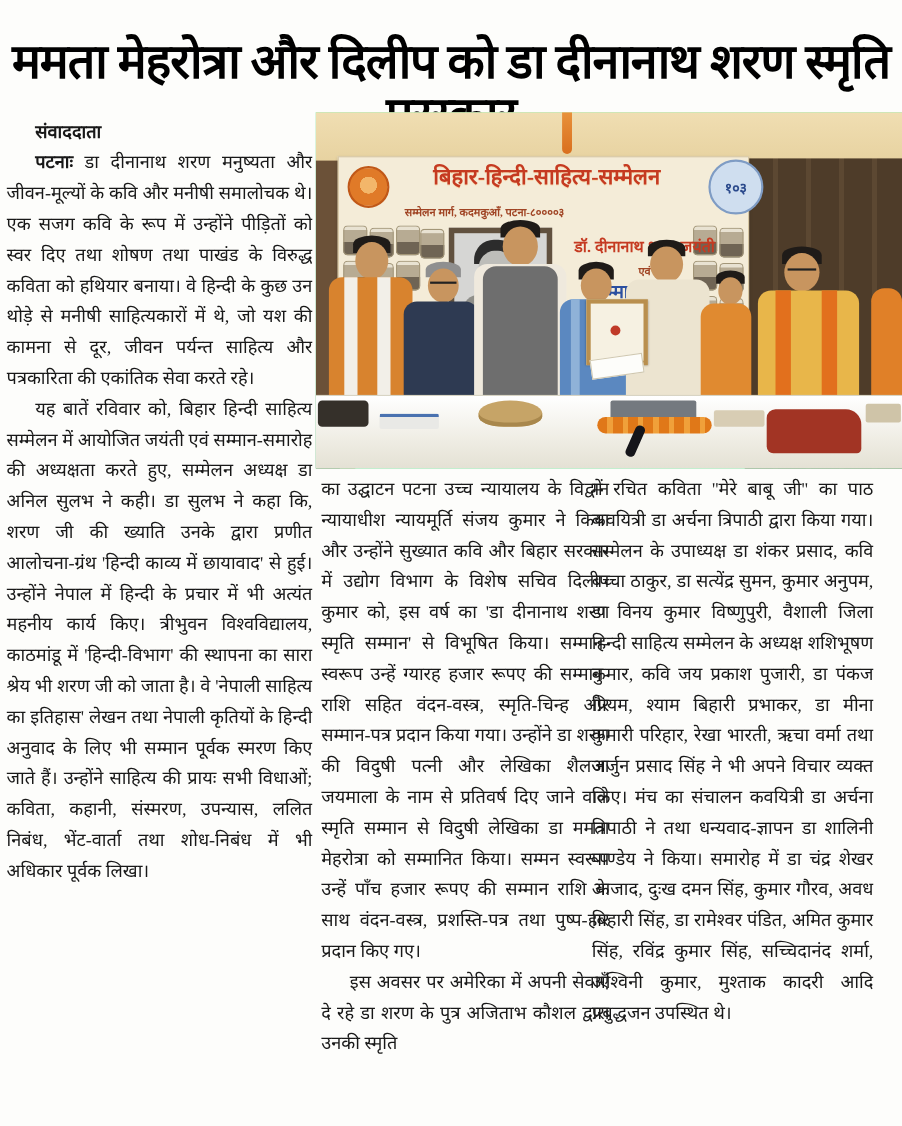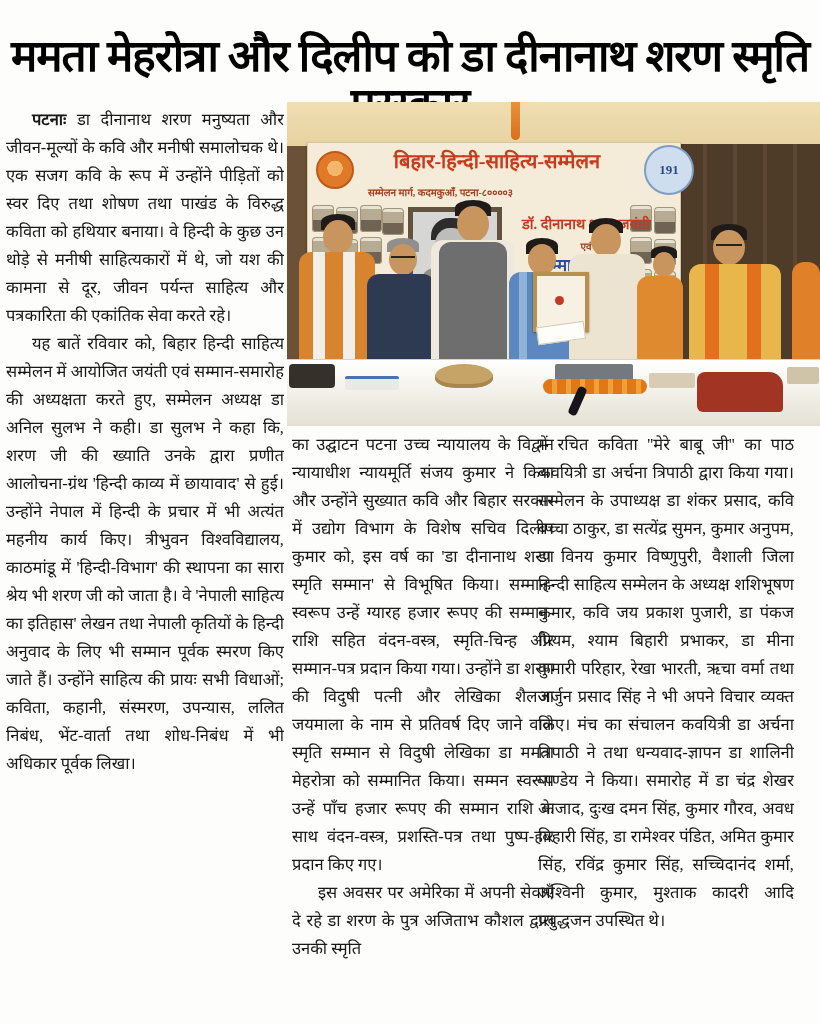--- a/index.html
+++ b/index.html
@@ -144,20 +144,21 @@
   .book2{left:362px;bottom:38px;width:46px;height:15px;background:#d8cdb4;border-radius:2px;}
   .redcloth{left:410px;bottom:14px;width:86px;height:40px;background:#a23424;border-radius:8px 14px 4px 6px;}
   .folder{left:500px;bottom:42px;width:32px;height:17px;background:#cfc4a8;border-radius:2px;}
 </style>
 </head>
 <body>
 
 <h1 class="headline">ममता मेहरोत्रा और दिलीप को डा दीनानाथ शरण स्मृति पुरस्कार</h1>
 
 <div class="col col1">
+  <p class="byline">संवाददाता</p>
   <p><span class="dateline">पटनाः</span> <span>डा दीनानाथ शरण मनुष्यता और जीवन-मूल्यों के कवि और मनीषी समालोचक थे। एक सजग कवि के रूप में उन्होंने पीड़ितों को स्वर दिए तथा शोषण तथा पाखंड के विरुद्ध कविता को हथियार बनाया। वे हिन्दी के कुछ उन थोड़े से मनीषी साहित्यकारों में थे, जो यश की कामना से दूर, जीवन पर्यन्त साहित्य और पत्रकारिता की एकांतिक सेवा करते रहे।</span></p>
   <p>यह बातें रविवार को, बिहार हिन्दी साहित्य सम्मेलन में आयोजित जयंती एवं सम्मान-समारोह की अध्यक्षता करते हुए, सम्मेलन अध्यक्ष डा अनिल सुलभ ने कही। डा सुलभ ने कहा कि, शरण जी की ख्याति उनके द्वारा प्रणीत आलोचना-ग्रंथ 'हिन्दी काव्य में छायावाद' से हुई। उन्होंने नेपाल में हिन्दी के प्रचार में भी अत्यंत महनीय कार्य किए। त्रीभुवन विश्वविद्यालय, काठमांडू में 'हिन्दी-विभाग' की स्थापना का सारा श्रेय भी शरण जी को जाता है। वे 'नेपाली साहित्य का इतिहास' लेखन तथा नेपाली कृतियों के हिन्दी अनुवाद के लिए भी सम्मान पूर्वक स्मरण किए जाते हैं। उन्होंने साहित्य की प्रायः सभी विधाओं; कविता, कहानी, संस्मरण, उपन्यास, ललित निबंध, भेंट-वार्ता तथा शोध-निबंध में भी अधिकार पूर्वक लिखा।</p>
 </div>
 
 <div class="photo">
   <div class="wall-top"></div>
   <div class="panel-left"></div>
   <div class="panel-left2"></div>
   <div class="panel-right"></div>
   <div class="garland-strand"></div>
@@ -194,21 +195,21 @@
       <div class="cp-hair"></div>
       <div class="cp-face"></div>
       <div class="cp-glasses"></div>
       <div class="cp-body"></div>
     </div>
 
     <div class="event-line1">डॉ. दीनानाथ शरण जयंती</div>
     <div class="event-line2">एवं</div>
     <div class="event-line3">सम्मान समारोह</div>
     <div class="tiny-text-strip"></div>
-    <div class="stamp">191</div>
+    <div class="stamp">१०३</div>
   </div>
 
   <div class="person">
     <div class="hair" style="left:34px;top:112px;width:34px;height:16px"></div>
     <div class="head" style="left:36px;top:118px;width:30px;height:34px"></div>
     <div class="torso" style="left:12px;top:150px;width:76px;height:110px;background:#d8832e"></div>
     <div class="scarf" style="left:26px;top:150px;width:12px;height:110px"></div>
     <div class="scarf" style="left:56px;top:150px;width:12px;height:110px"></div>
   </div>
   <div class="person">

